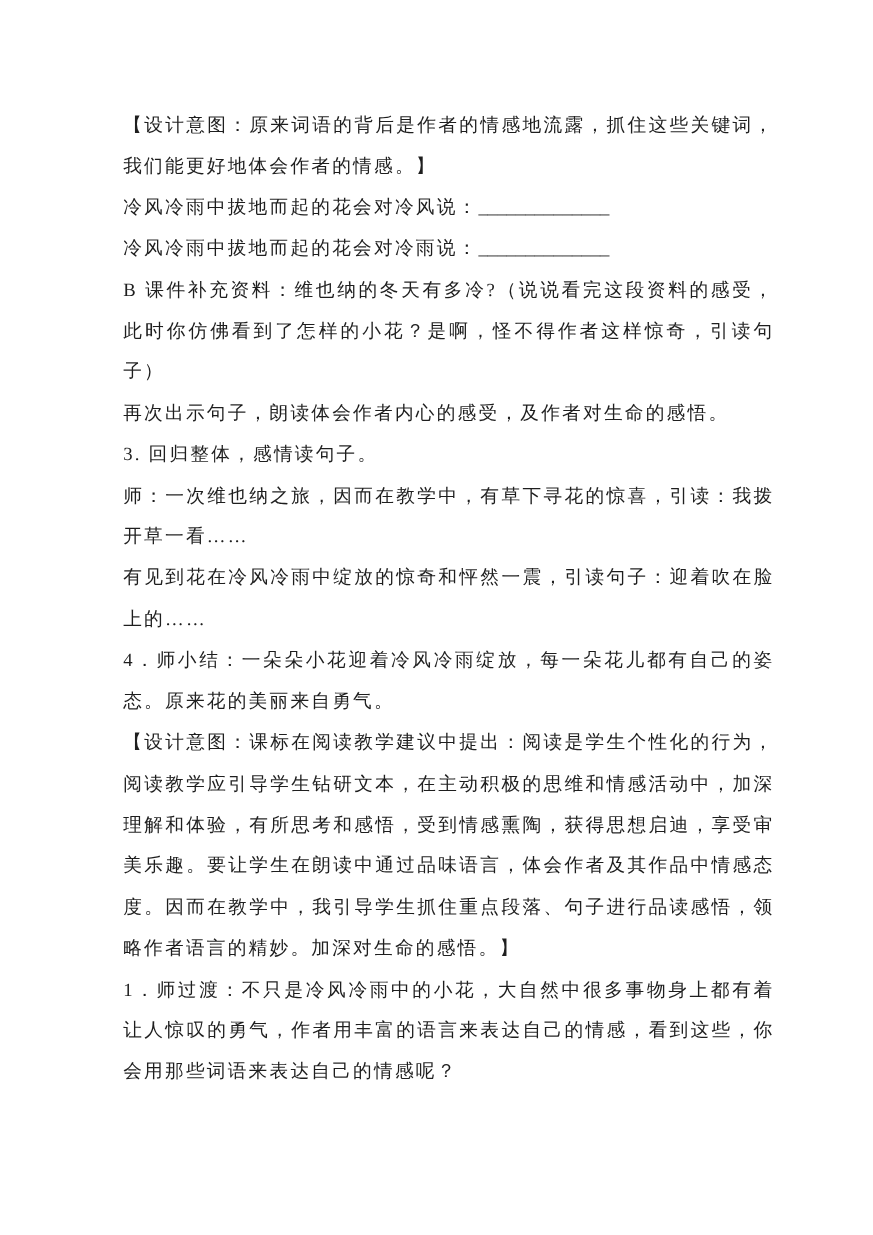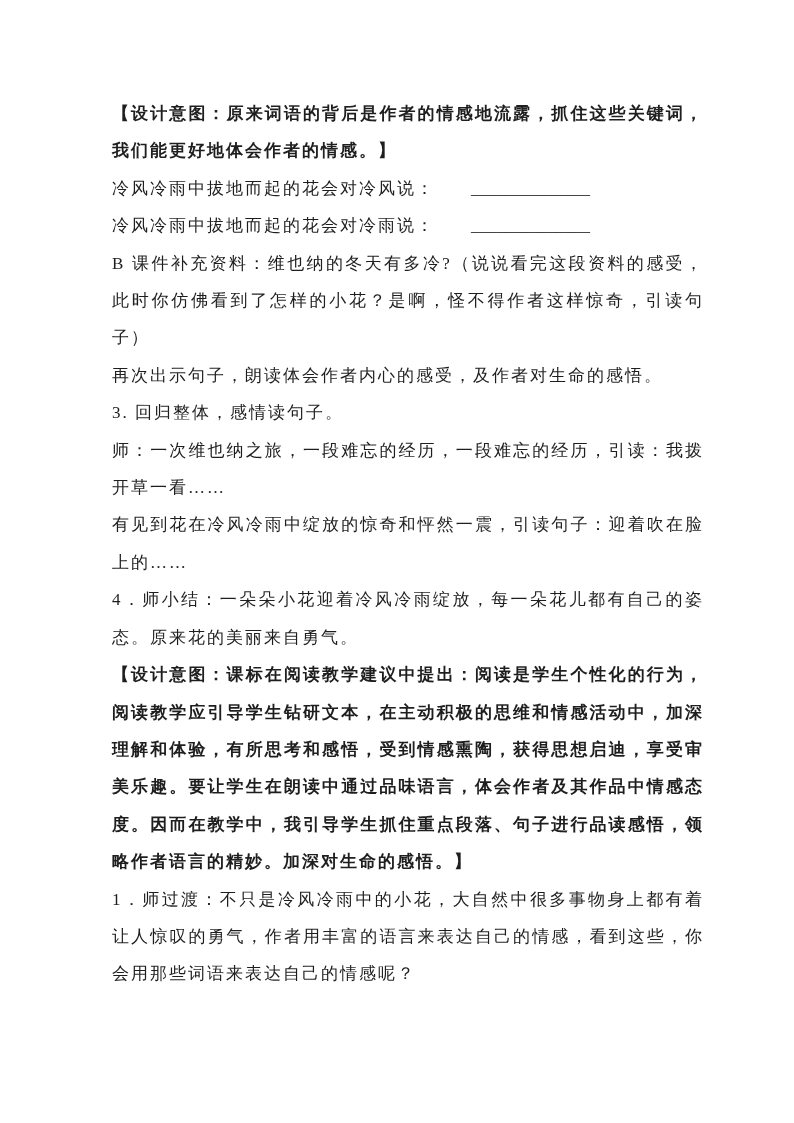--- a/index.html
+++ b/index.html
@@ -34,26 +34,25 @@
     text-justify: inter-ideograph;
     text-align-last: left;
     -moz-text-align-last: left;
     word-break: break-all;
   }
   .para {
     margin: 0;
     padding: 0;
   }
   .para.bold {
-    font-weight: bold;
+    font-weight: normal;
   }
   .blank {
     letter-spacing: 0;
     white-space: nowrap;
-    margin-left: 36px;
   }
 </style>
 </head>
 <body>
 
 <div class="page">
   <div class="content">
 
     <p class="para bold">【设计意图：原来词语的背后是作者的情感地流露，抓住这些关键词，我们能更好地体会作者的情感。】</p>
 
@@ -61,21 +60,21 @@
 
     <p class="para"><span>冷风冷雨中拔地而起的花会对冷雨说：</span><span class="blank">______________</span></p>
 
     <p class="para">B 课件补充资料：维也纳的冬天有多冷?（说说看完这段资料的感受，此时你仿佛看到了怎样的小花？是啊，怪不得作者这样惊奇，引读句子）</p>
 
 
     <p class="para">再次出示句子，朗读体会作者内心的感受，及作者对生命的感悟。</p>
 
     <p class="para">3. 回归整体，感情读句子。</p>
 
-    <p class="para">师：一次维也纳之旅，一段难忘的经历，一段难忘的经历，引读：我拨开草一看……</p>
+    <p class="para">师：一次维也纳之旅，因而在教学中，有草下寻花的惊喜，引读：我拨开草一看……</p>
 
     <p class="para">有见到花在冷风冷雨中绽放的惊奇和怦然一震，引读句子：迎着吹在脸上的……</p>
 
     <p class="para">4．师小结：一朵朵小花迎着冷风冷雨绽放，每一朵花儿都有自己的姿态。原来花的美丽来自勇气。</p>
 
     <p class="para bold">【设计意图：课标在阅读教学建议中提出：阅读是学生个性化的行为，阅读教学应引导学生钻研文本，在主动积极的思维和情感活动中，加深理解和体验，有所思考和感悟，受到情感熏陶，获得思想启迪，享受审美乐趣。要让学生在朗读中通过品味语言，体会作者及其作品中情感态度。因而在教学中，我引导学生抓住重点段落、句子进行品读感悟，领略作者语言的精妙。加深对生命的感悟。】</p>
 
 
     <p class="para">1．师过渡：不只是冷风冷雨中的小花，大自然中很多事物身上都有着让人惊叹的勇气，作者用丰富的语言来表达自己的情感，看到这些，你会用那些词语来表达自己的情感呢？</p>
 

